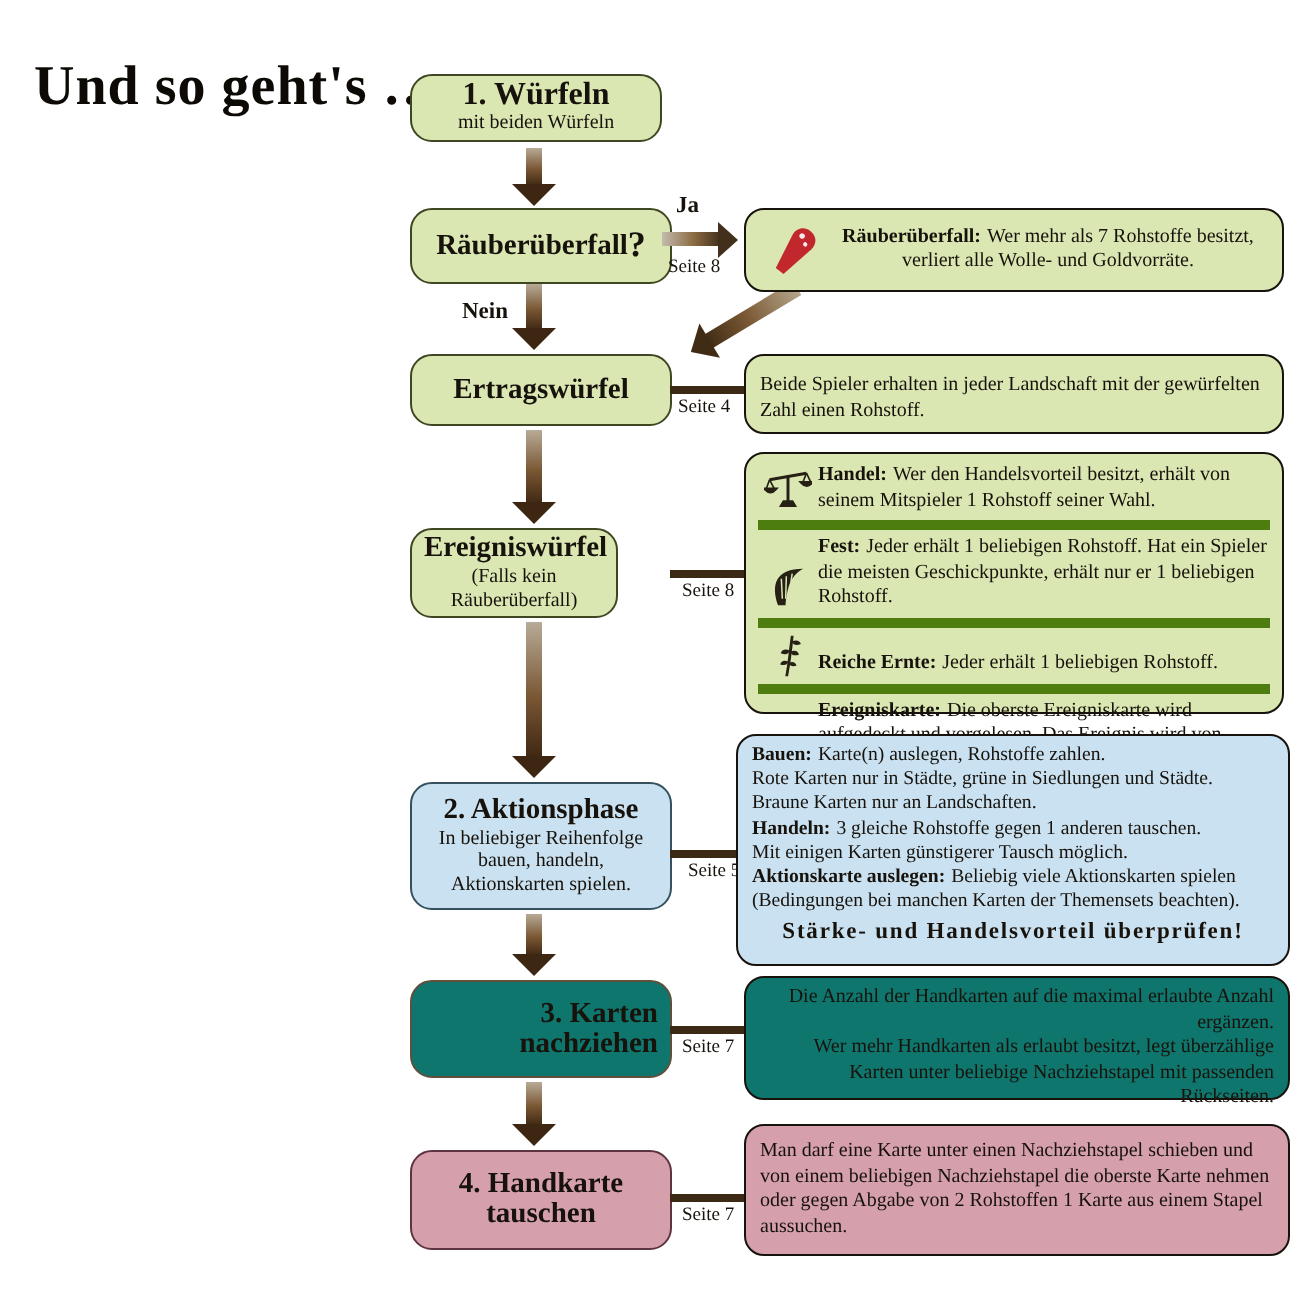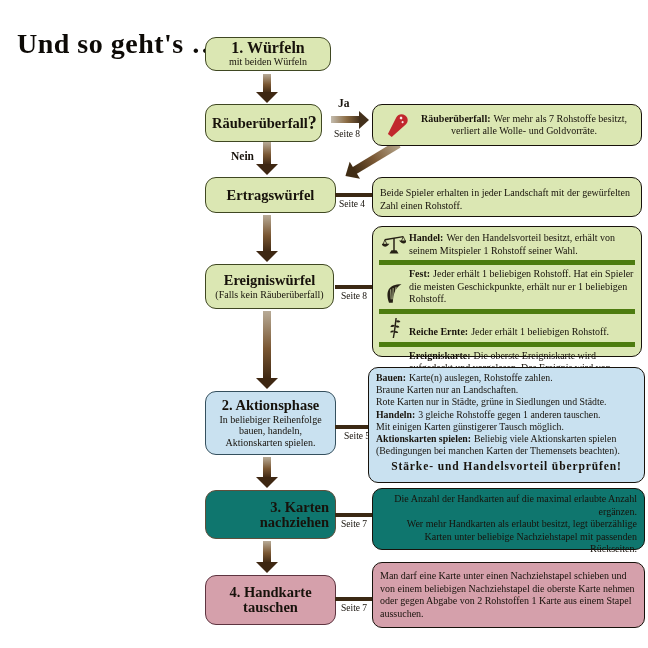--- a/index.html
+++ b/index.html
@@ -65,29 +65,29 @@
 
 <div class="canvas">
 
   <h1 class="title">Und so geht's …</h1>
 
   <div class="step green" style="left:205px;top:37px;width:126px;height:34px;">
     <div class="t">1. Würfeln</div>
     <div class="sub">mit beiden Würfeln</div>
   </div>
 
-  <div class="step green" style="left:205px;top:104px;width:117px;height:38px;">
+  <div class="step green" style="left:205px;top:104px;width:131px;height:38px;">
     <div class="t big"><span>Räuberüberfall</span><span class="qmark">?</span></div>
   </div>
 
   <div class="step green" style="left:205px;top:177px;width:131px;height:36px;">
     <div class="t big">Ertragswürfel</div>
   </div>
 
-  <div class="step green" style="left:205px;top:264px;width:129px;height:45px;">
+  <div class="step green" style="left:205px;top:264px;width:104px;height:45px;">
     <div class="t big">Ereigniswürfel</div>
     <div class="sub">(Falls kein Räuberüberfall)</div>
   </div>
 
   <div class="step blue" style="left:205px;top:391px;width:131px;height:64px;">
     <div class="t big">2. Aktionsphase</div>
     <div class="sub">In beliebiger Reihenfolge bauen, handeln, Aktionskarten spielen.</div>
   </div>
 
   <div class="step tan" style="left:205px;top:490px;width:131px;height:49px;">
@@ -219,25 +219,25 @@
     <div class="evrow">
       <span class="evicon">
           <span class="qglyph">?</span>
         </span>
       <span class="evtext"><span class="b">Ereigniskarte:</span><span>Die oberste Ereigniskarte wird aufgedeckt und vorgelesen. Das Ereignis wird von allen, die das Ereignis betrifft, befolgt.</span></span>
     </div>
   </div>
 
   <div class="note blue" style="left:368px;top:367px;width:277px;height:116px;font-size:9.8px;line-height:12.2px;">
     <div class="aline"><span class="b">Bauen:</span><span>Karte(n) auslegen, Rohstoffe zahlen.</span></div>
+    <div class="aline"><span class="b"></span><span>Rote Karten nur in Städte, grüne in Siedlungen und Städte.</span></div>
     <div class="aline"><span class="b"></span><span>Braune Karten nur an Landschaften.</span></div>
-    <div class="aline"><span class="b"></span><span>Rote Karten nur in Städte, grüne in Siedlungen und Städte.</span></div>
     <div class="aline"><span class="b">Handeln:</span><span>3 gleiche Rohstoffe gegen 1 anderen tauschen.</span></div>
     <div class="aline"><span class="b"></span><span>Mit einigen Karten günstigerer Tausch möglich.</span></div>
-    <div class="aline"><span class="b">Aktionskarten spielen:</span><span>Beliebig viele Aktionskarten spielen</span></div>
+    <div class="aline"><span class="b">Aktionskarte auslegen:</span><span>Beliebig viele Aktionskarten spielen</span></div>
     <div class="aline"><span class="b"></span><span>(Bedingungen bei manchen Karten der Themensets beachten).</span></div>
     <div class="footer-line">Stärke- und Handelsvorteil überprüfen!</div>
   </div>
 
   <div class="note tan" style="left:372px;top:488px;width:273px;height:62px;">
     <div>Die Anzahl der Handkarten auf die maximal erlaubte Anzahl ergänzen.</div>
     <div>Wer mehr Handkarten als erlaubt besitzt, legt überzählige Karten unter beliebige Nachziehstapel mit passenden Rückseiten.</div>
   </div>
 
   <div class="note rose" style="left:372px;top:562px;width:273px;height:66px;display:flex;align-items:center;">

